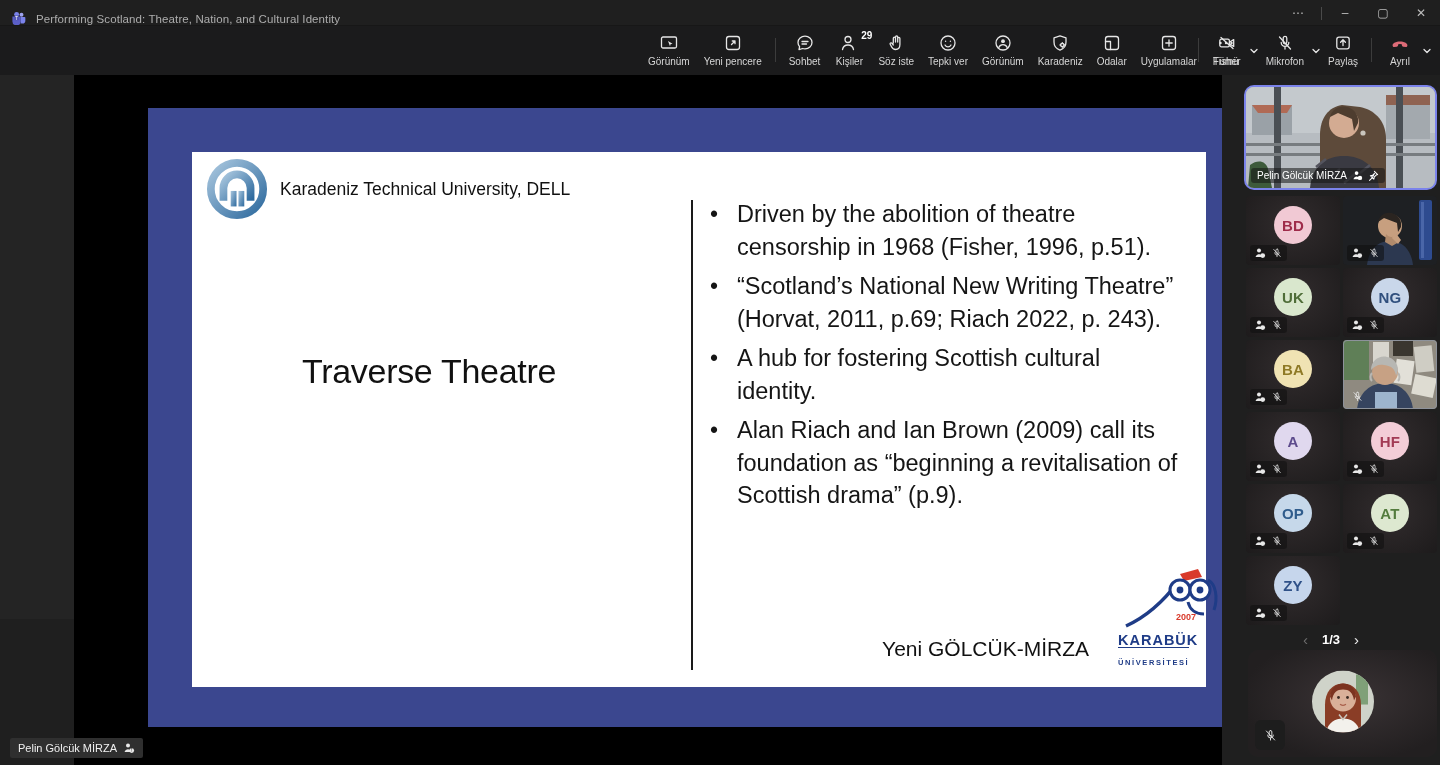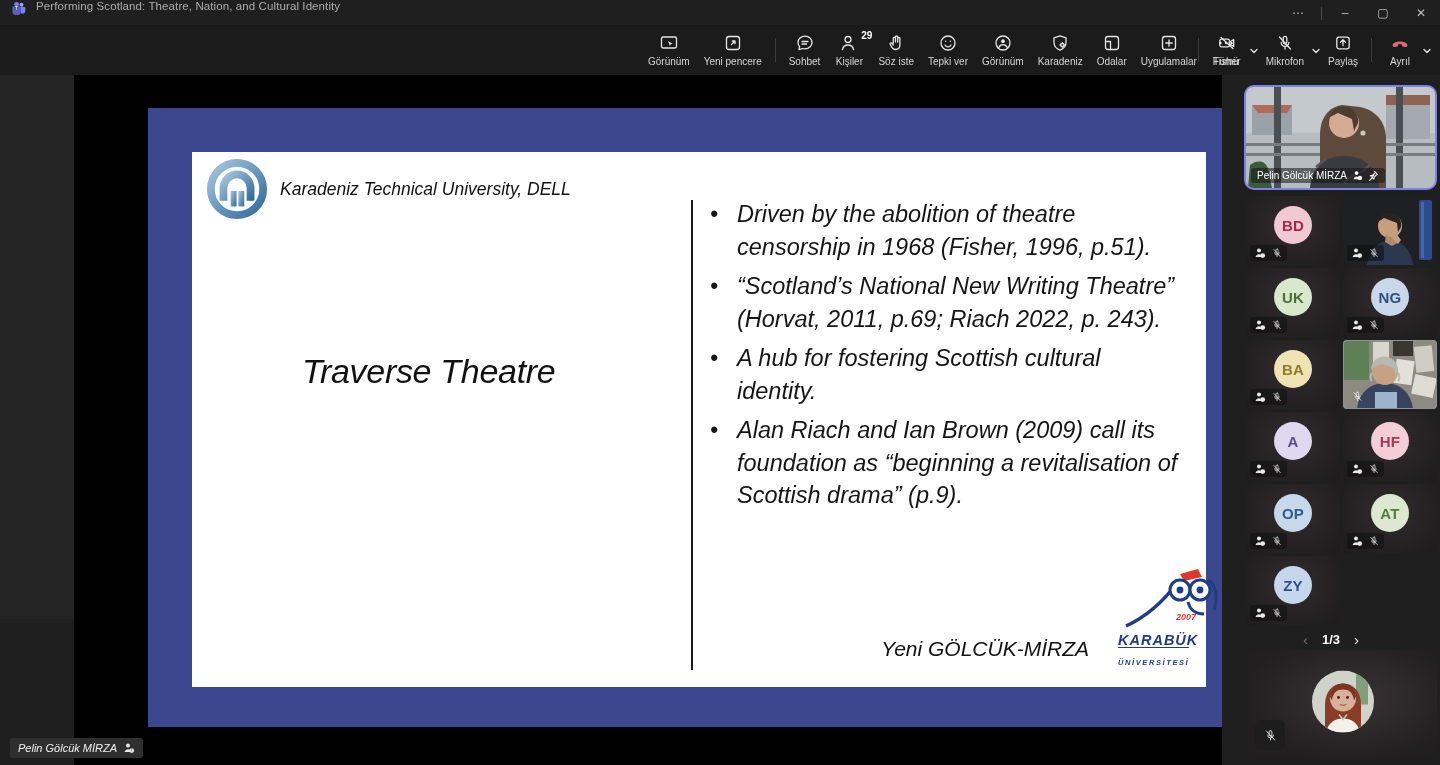--- a/index.html
+++ b/index.html
@@ -6,21 +6,21 @@
   html,body { background:#000; }
   body { font-family:"Liberation Sans", sans-serif; }
   #app {
     position:relative; width:1440px; height:765px; overflow:hidden;
     background:#1f1f1f; color:#fff;
   }
 
   
   .titlebar {
     position:absolute; left:0; top:0; width:1440px; height:26px;
-    background:#1f1f1f; display:flex; align-items:flex-start;
+    background:#1f1f1f; display:flex; align-items:flex-end;
     border-bottom:1px solid #171717;
   }
   .teams-logo { width:15px; height:15px; margin-left:11px; }
   .win-title { margin-left:10px; font-size:11.5px; color:#adadad; letter-spacing:.1px; }
   .win-controls { position:absolute; right:0; top:0; height:26px; display:flex; align-items:center; }
   .win-btn {
     width:38px; height:26px; display:flex; align-items:center; justify-content:center;
     color:#bdbdbd; font-size:12px; cursor:default;
   }
   .win-divider { width:1px; height:13px; background:#4a4a4a; margin:0 4px; }
@@ -39,21 +39,21 @@
     padding:7px 7px 4px 7px; min-width:44px; cursor:pointer; border-radius:4px;
   }
   .tb-icon { width:20px; height:20px; position:relative; }
   .tb-label { font-size:10px; color:#d6d6d6; margin-top:3px; white-space:nowrap; }
   .tb-badge { position:absolute; top:-3px; right:-13px; font-size:10px; font-weight:bold; color:#fff; }
   .tb-divider { width:1px; height:24px; background:#3c3c3c; margin:12px 6px 0 6px; }
   .chev { width:14px; height:49px; display:flex; align-items:center; justify-content:center; margin:0 -2px; cursor:pointer; }
   svg.ic { stroke:#e6e6e6; stroke-width:1.3; fill:none; stroke-linecap:round; stroke-linejoin:round; }
 
   
-  .stage { position:absolute; left:0; top:75px; width:1222px; height:544px; background:#242424;font-style:italic; }
+  .stage { position:absolute; left:0; top:75px; width:1222px; height:544px; background:#242424; }
   .share-black { position:absolute; left:74px; top:0; width:1148px; height:690px; background:#000; }
   .slide-blue { position:absolute; left:74px; top:33px; width:1100px; height:619px; background:#3b478f; }
   .pointer-dot { position:absolute; left:1163px; top:6px; width:7px; height:7px; border-radius:50%; }
   .slide-card {
     position:absolute; left:44px; top:44px; width:1014px; height:535px; background:#ffffff;
     color:#121212;
   }
   .slide-header { position:absolute; left:14px; top:6px; display:flex; align-items:center; }
   .ktu-logo { width:62px; height:62px; }
   .slide-header-text { margin-left:12px; font-size:17.5px; color:#111; }

